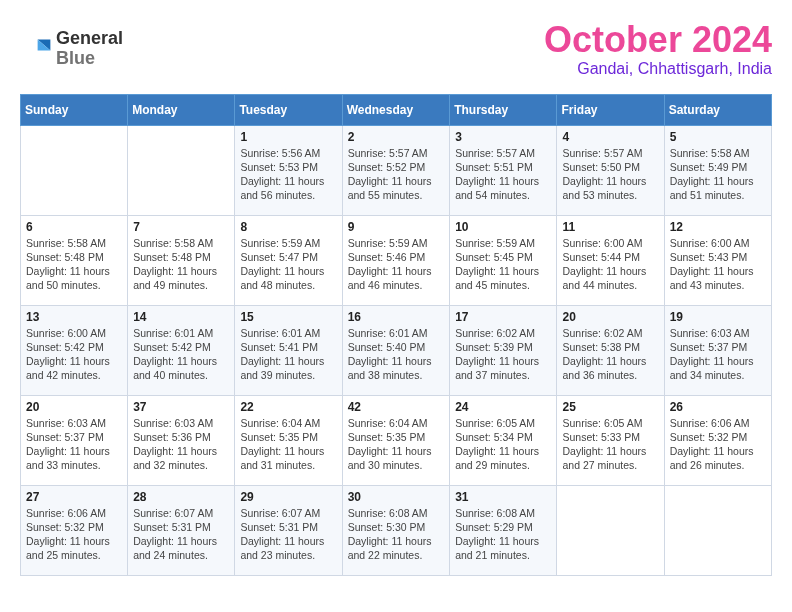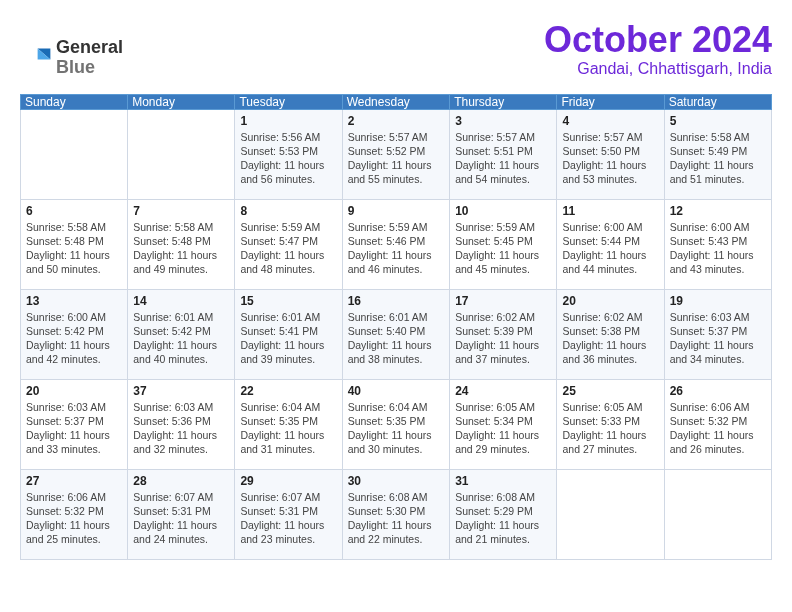--- a/index.html
+++ b/index.html
@@ -6,21 +6,21 @@
     body {
       font-family: Arial, sans-serif;
       background: #fff;
       width: 792px;
       min-height: 612px;
       padding: 20px;
     }
     .header {
       display: flex;
       justify-content: space-between;
-      align-items: flex-end;
+      align-items: center;
       margin-bottom: 16px;
     }
     .logo {
       display: flex;
       align-items: center;
       gap: 4px;
     }
     .logo-text {
       font-size: 18px;
       font-weight: bold;
@@ -29,41 +29,41 @@
     .logo-general { color: #333; }
     .logo-blue { color: #737373; }
     .logo-icon {
       width: 32px;
       height: 32px;
     }
     .title-block { text-align: right; }
     .calendar-title {
       font-size: 36px;
       font-weight: bold;
-      color: #6d28d9;
+      color: #ec4899;
       line-height: 1.1;
     }
     .calendar-subtitle {
       font-size: 16px;
       color: #6d28d9;
     }
     table {
       width: 100%;
       border-collapse: collapse;
       font-size: 11px;
     }
     thead tr {
       background: #3a7abf;
       color: #fff;
     }
     thead th {
-      padding: 0 4px;
+      padding: 8px 4px;
       text-align: left;
       font-size: 12px;
-      font-weight: normal;
+      font-weight: bold;
       border: 1px solid #5a9ad4;
     }
     tbody tr {
       background: #fff;
     }
     tbody tr:nth-child(odd) {
       background: #f5f8fc;
     }
     td {
       border: 1px solid #d0d8e4;
@@ -254,21 +254,21 @@
 Sunset: 5:36 PM
 Daylight: 11 hours and 32 minutes.</div>
         </td>
         <td>
           <div class="day-num">22</div>
           <div class="day-info" style="white-space: pre-line;">Sunrise: 6:04 AM
 Sunset: 5:35 PM
 Daylight: 11 hours and 31 minutes.</div>
         </td>
         <td>
-          <div class="day-num">40</div>
+          <div class="day-num">42</div>
           <div class="day-info" style="white-space: pre-line;">Sunrise: 6:04 AM
 Sunset: 5:35 PM
 Daylight: 11 hours and 30 minutes.</div>
         </td>
         <td>
           <div class="day-num">24</div>
           <div class="day-info" style="white-space: pre-line;">Sunrise: 6:05 AM
 Sunset: 5:34 PM
 Daylight: 11 hours and 29 minutes.</div>
         </td>

